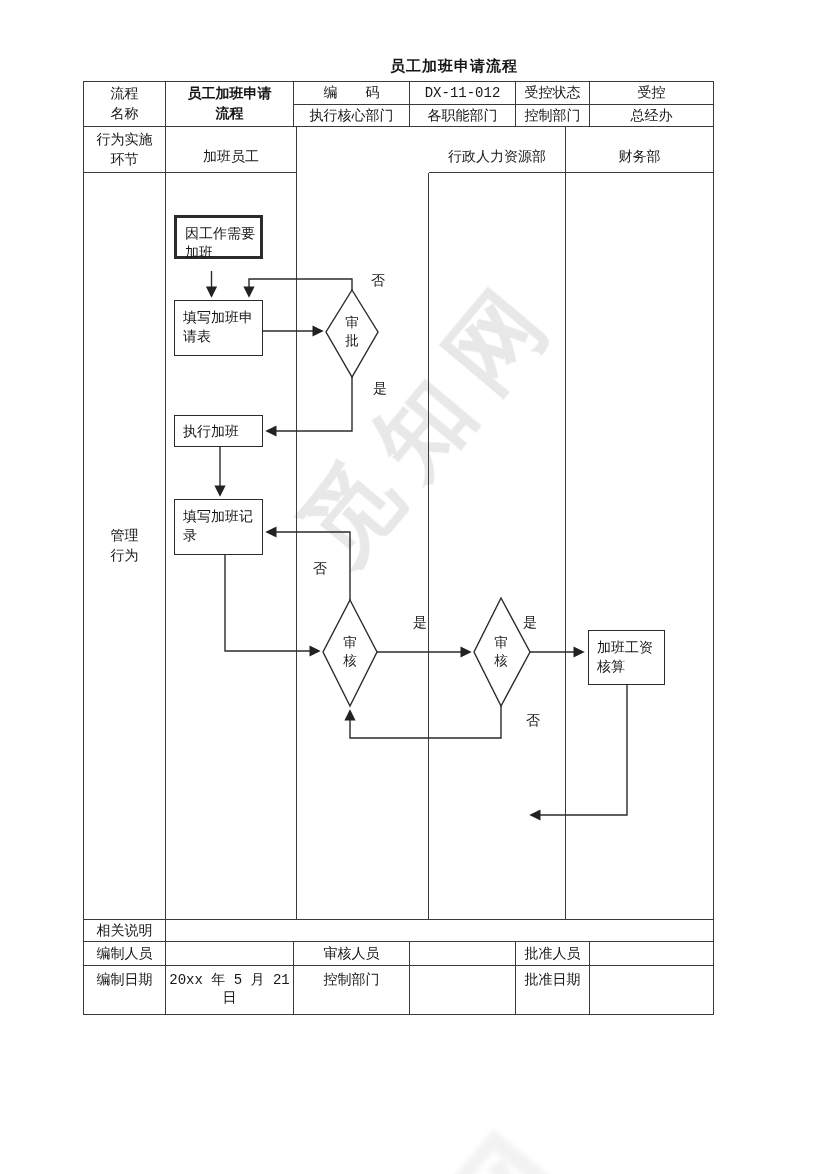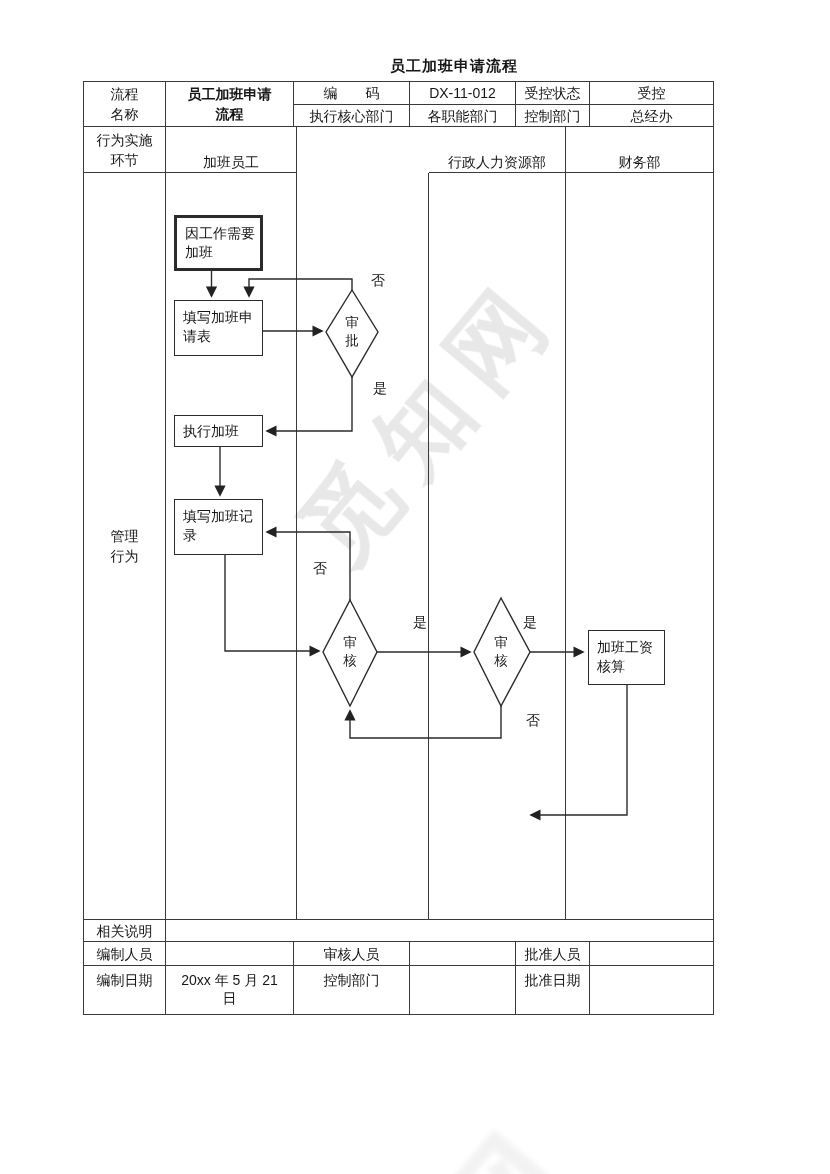--- a/index.html
+++ b/index.html
@@ -21,30 +21,31 @@
     color:#d6d6d6;opacity:.55;filter:blur(.6px);
     white-space:nowrap;pointer-events:none;
   }
   .wm-main{left:262px;top:358px;font-size:92px;letter-spacing:20px;}
   .wm-bottom{left:428px;top:1118px;font-size:160px;opacity:.30;filter:blur(2.5px);}
   
   .tbl{
     position:absolute;left:83px;top:81px;width:630px;height:933px;
     border-top:1px solid #3a3a3a;border-left:1px solid #3a3a3a;
     z-index:1;
+    font-family:Liberation Mono, monospace;
   }
   .cell{
     position:absolute;box-sizing:border-box;
     border-right:1px solid #3a3a3a;border-bottom:1px solid #3a3a3a;
     display:flex;align-items:center;justify-content:center;
     text-align:center;font-size:14px;line-height:20px;
     white-space:pre-line;background:transparent;
   }
   .cell.bold{font-weight:bold;}
-  .cell.lane-head{align-items:flex-end;}
+  .cell.lane-head{align-items:flex-end;padding-bottom:5px;}
   .cell.top{align-items:flex-start;padding-top:6px;line-height:17.5px;}
   
   .flow{
     position:absolute;left:83px;top:172px;width:630px;height:747px;
     z-index:2;
   }
   .flow svg{position:absolute;left:0;top:0;}
   .node{
     position:absolute;box-sizing:border-box;background:#ffffff;
     border:1.5px solid #2b2b2b;font-size:14px;line-height:19px;
@@ -145,21 +146,21 @@
       <path d="M418,534 L418,566 L267,566 L267,539" marker-end="url(#arr)"></path>
 
       <path d="M544,513 L544,643 L448,643" marker-end="url(#arr)"></path>
 
       <polygon points="269,118 295,160 269,205 243,160" fill="#ffffff"></polygon>
       <polygon points="267,428 294,480 267,534 240,480" fill="#ffffff"></polygon>
       <polygon points="418,426 447,480 418,534 391,480" fill="#ffffff"></polygon>
     </g>
   </svg>
 
-  <div class="node start" style="left:91px;top:43px;width:89px;height:56px">因工作需要
+  <div class="node start" style="left:91px;top:43px;width:89px;height:44px">因工作需要
 加班</div>
   <div class="node" style="left:91px;top:128px;width:89px;height:56px">填写加班申
 请表</div>
   <div class="node oneline" style="left:91px;top:243px;width:89px;height:32px">执行加班</div>
   <div class="node" style="left:91px;top:327px;width:89px;height:56px">填写加班记
 录</div>
   <div class="node" style="left:505px;top:458px;width:77px;height:55px">加班工资
 核算</div>
 
   <div class="dlabel" style="left:255px;top:142px">审

